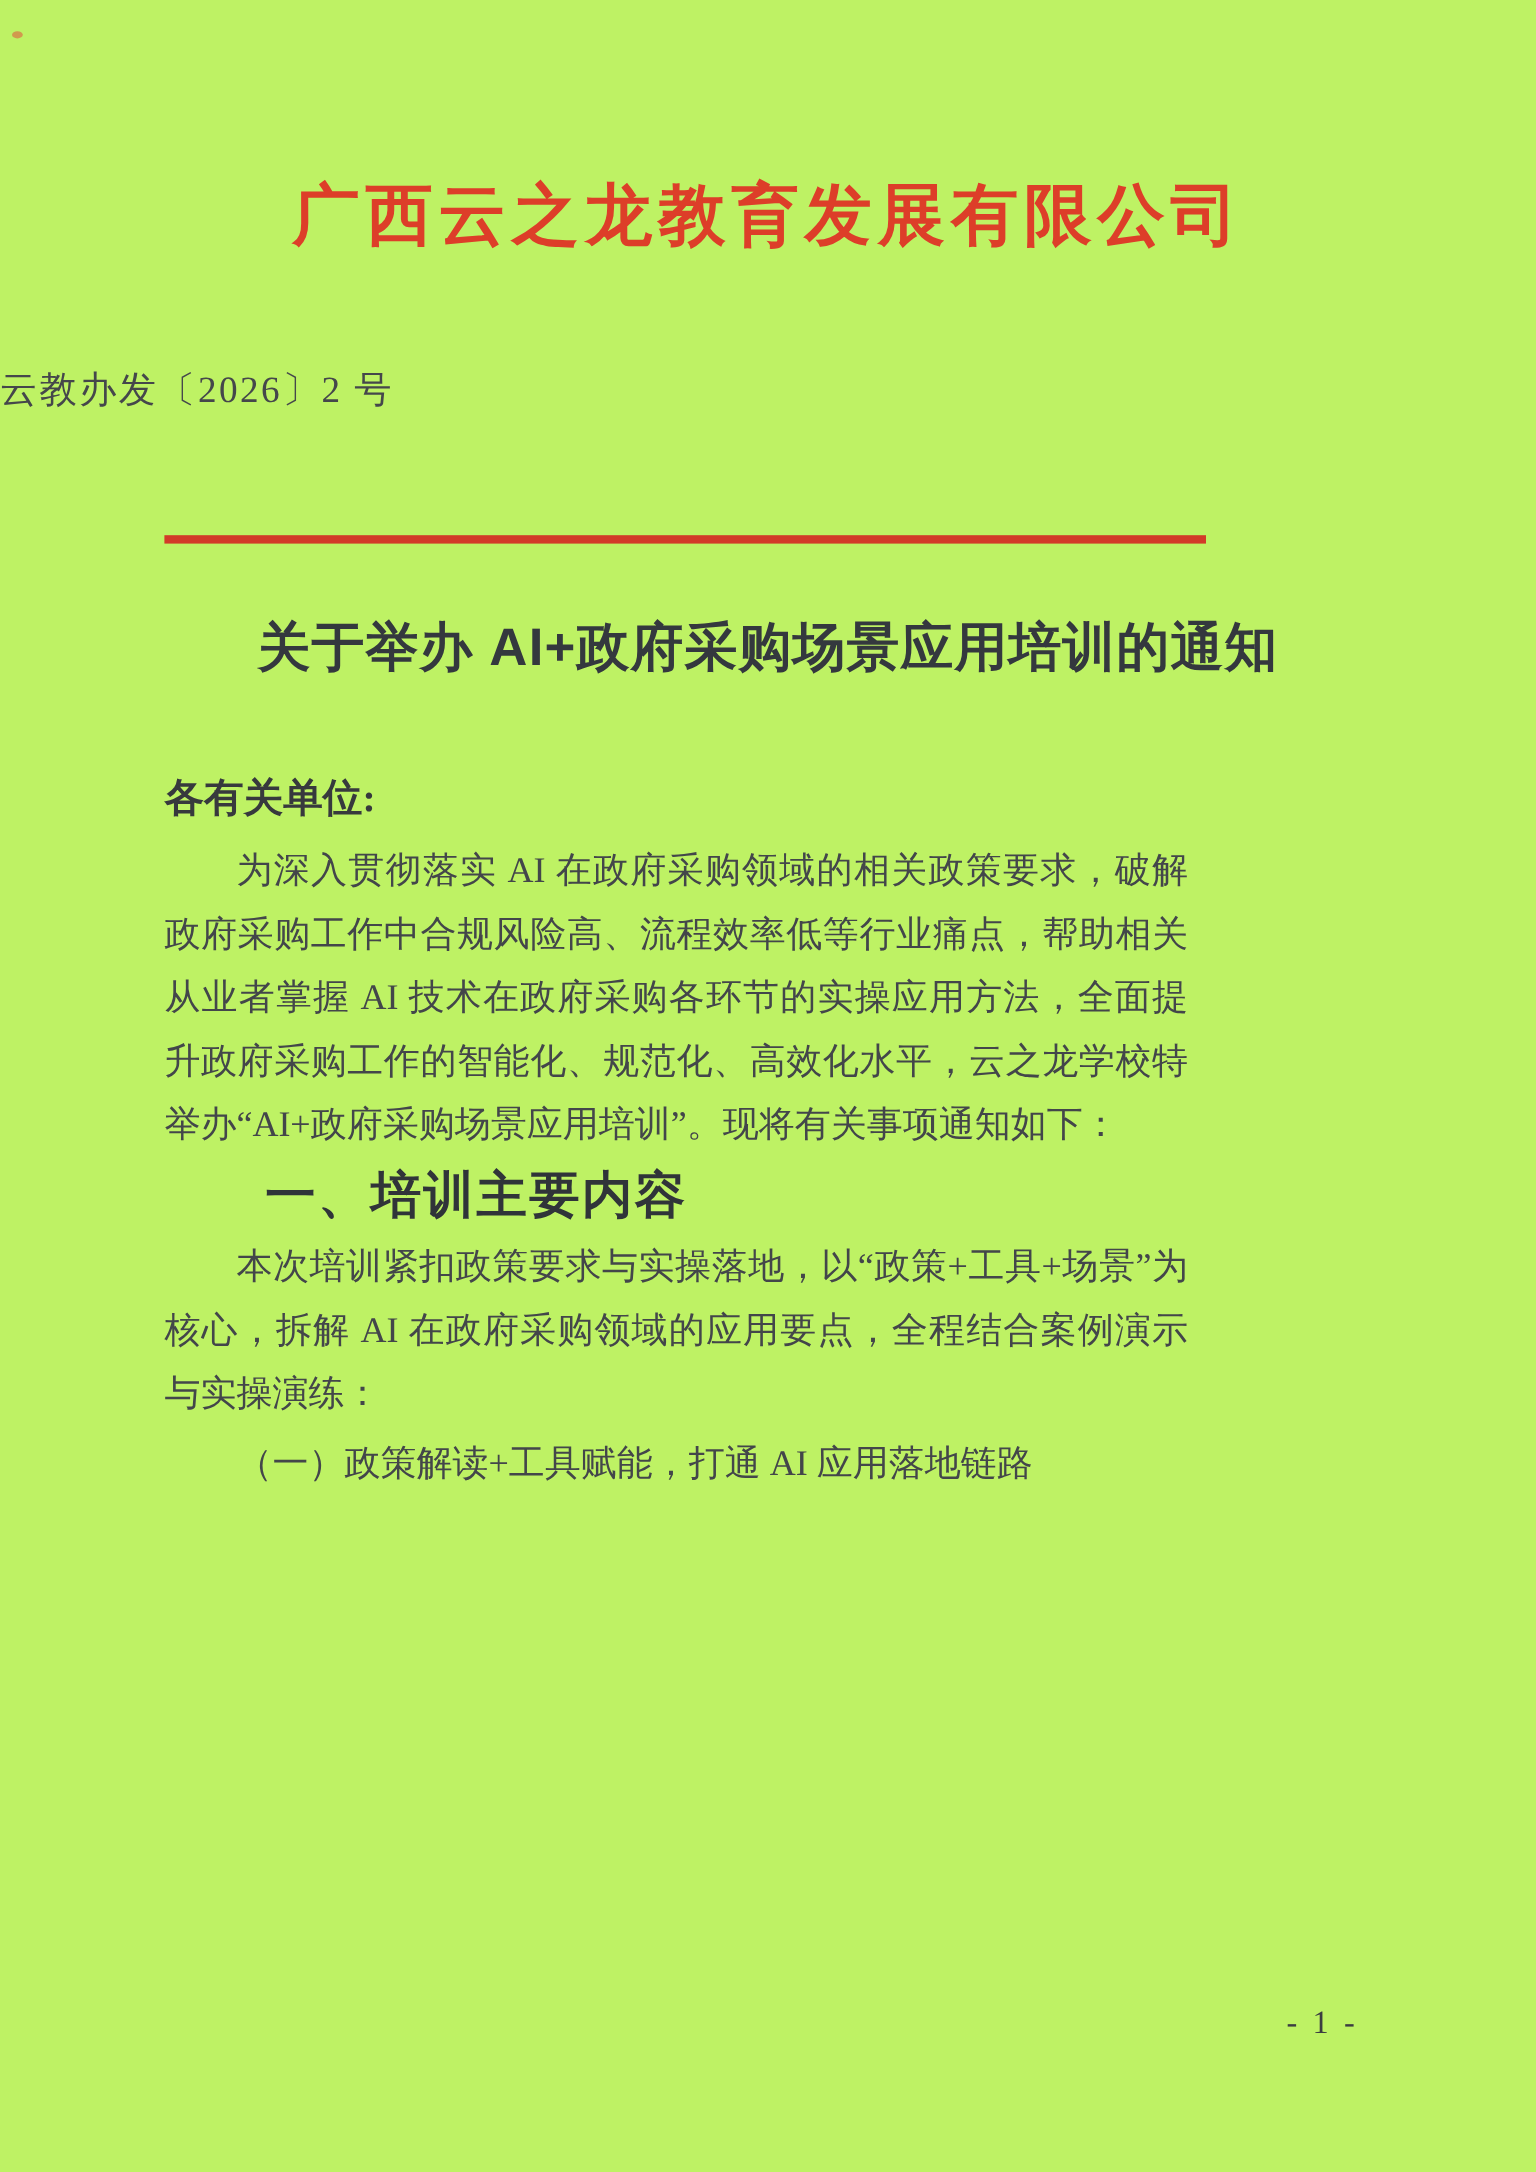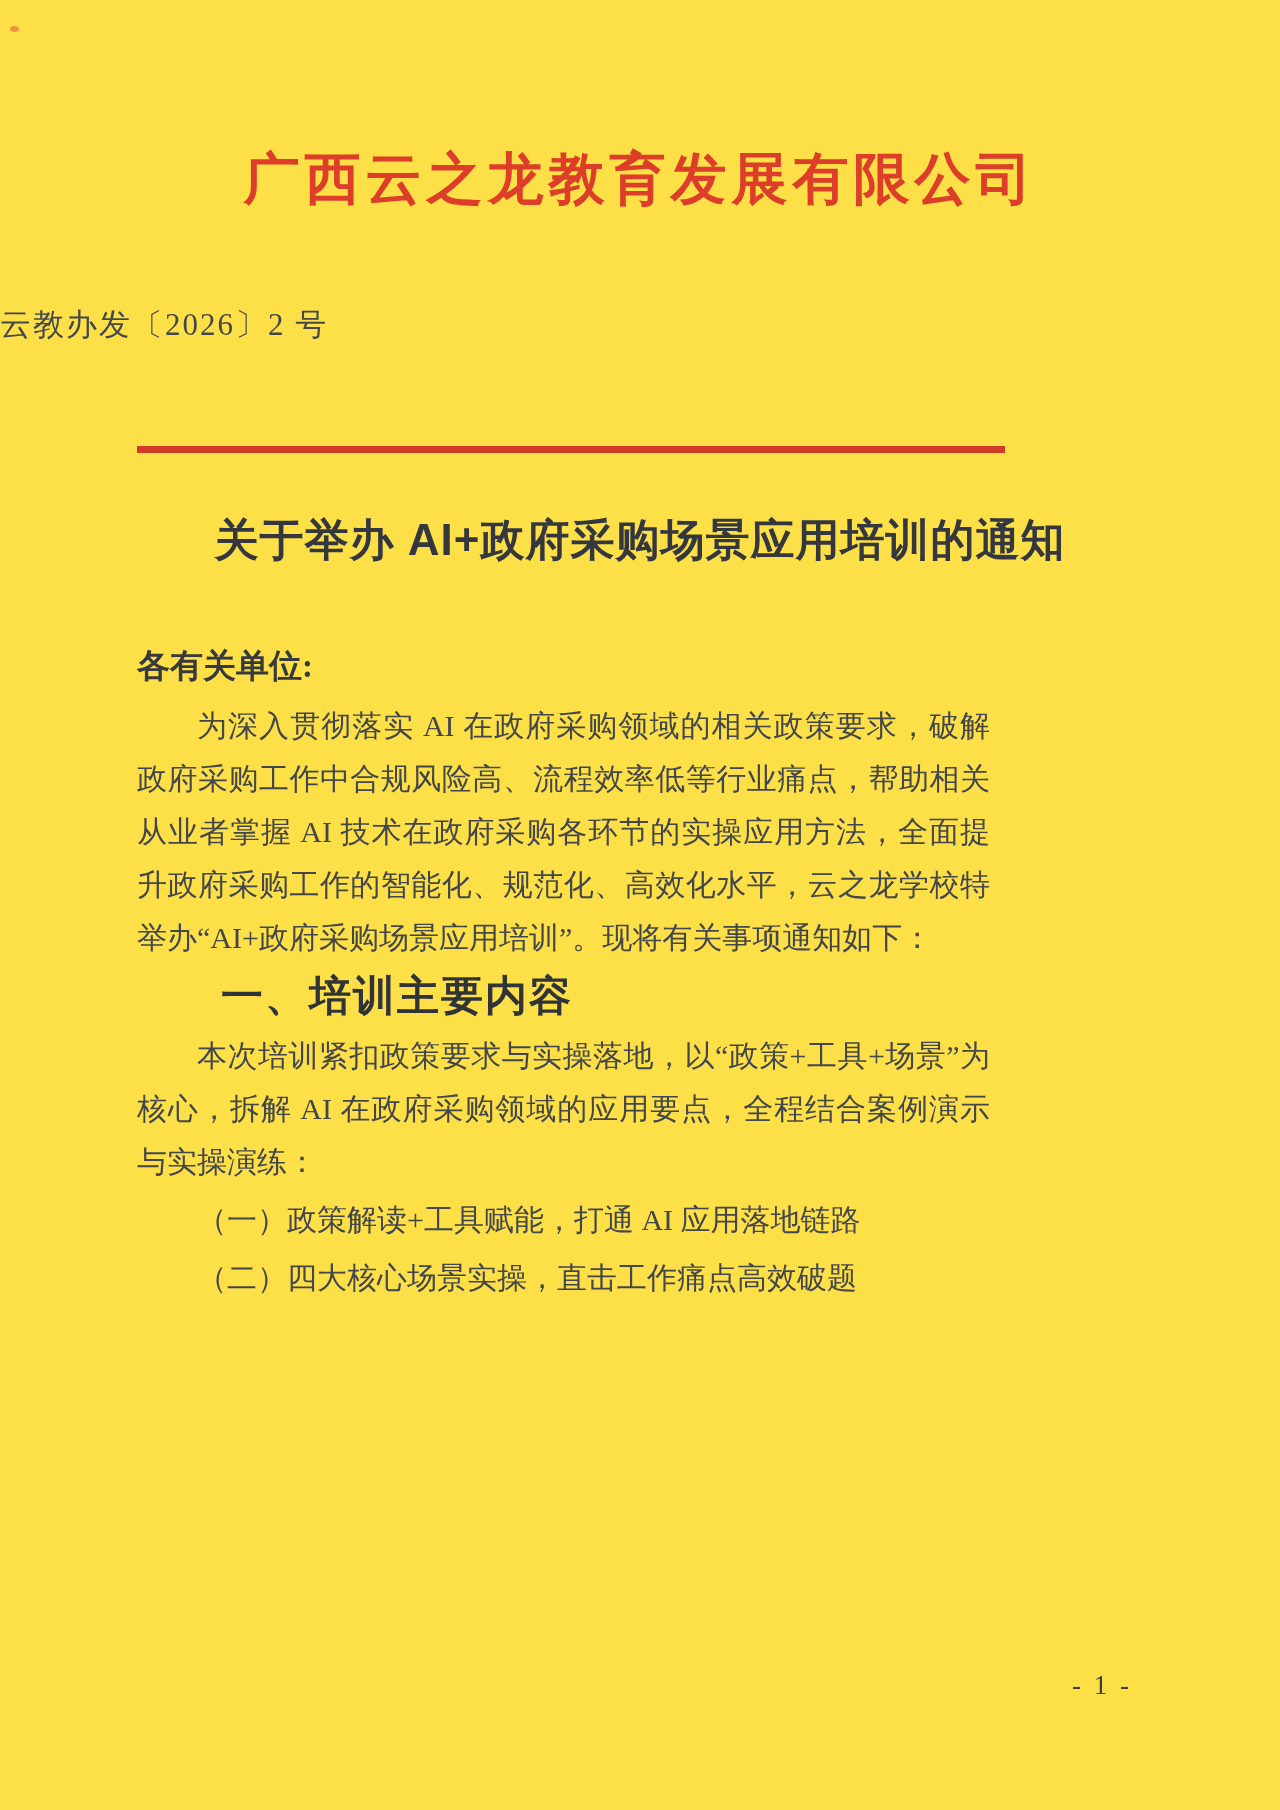--- a/index.html
+++ b/index.html
@@ -11,21 +11,21 @@
     height: 1810px;
     background: #ffffff;
     position: relative;
     font-family: "Liberation Serif", serif;
     color: #43464a;
     overflow: hidden;
   }
   .page {
     position: absolute;
     inset: 0;
-    background: #fde047;
+    background: #bef264;
   }
   .company-name {
     position: absolute;
     top: 140px;
     left: 0;
     width: 100%;
     text-align: center;
     font-family: "Liberation Sans", sans-serif;
     font-weight: bold;
     font-size: 56px;
@@ -154,19 +154,18 @@
 
     <p class="para">为深入贯彻落实 AI 在政府采购领域的相关政策要求，破解政府采购工作中合规风险高、流程效率低等行业痛点，帮助相关从业者掌握 AI 技术在政府采购各环节的实操应用方法，全面提升政府采购工作的智能化、规范化、高效化水平，云之龙学校特举办“AI+政府采购场景应用培训”。现将有关事项通知如下：</p>
 
     <p class="section-heading">一、培训主要内容</p>
 
     <p class="para">本次培训紧扣政策要求与实操落地，以“政策+工具+场景”为核心，拆解 AI 在政府采购领域的应用要点，全程结合案例演示与实操演练：</p>
 
     <p class="sub-heading">（一）政策解读+工具赋能，打通 AI 应用落地链路</p>
 
 
-    <p class="sub-heading">（二）四大核心场景实操，直击工作痛点高效破题</p>
 
   </div>
 
   <div class="page-number">- 1 -</div>
 
 </div>
 
 </body></html>

